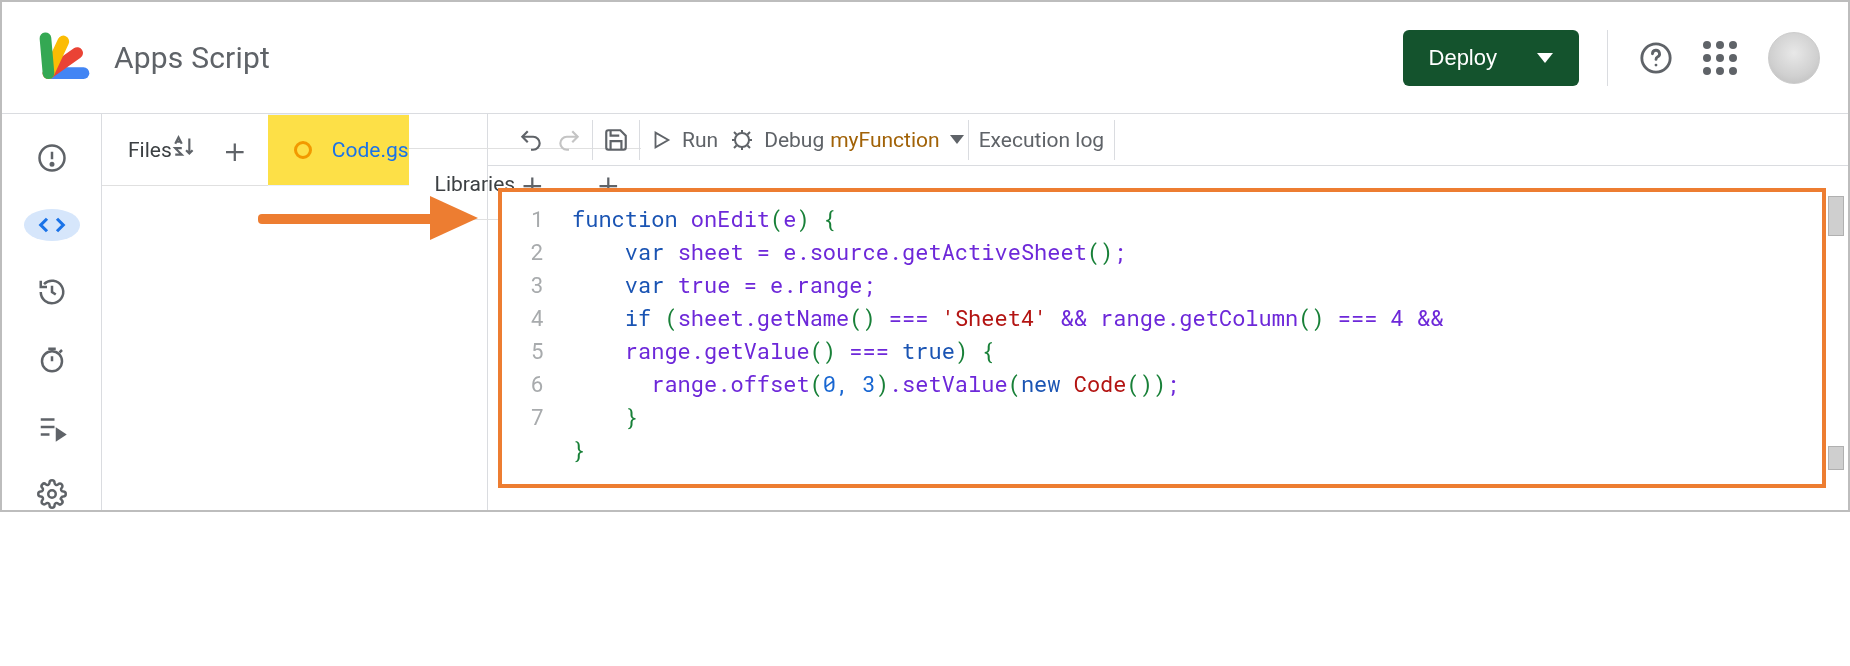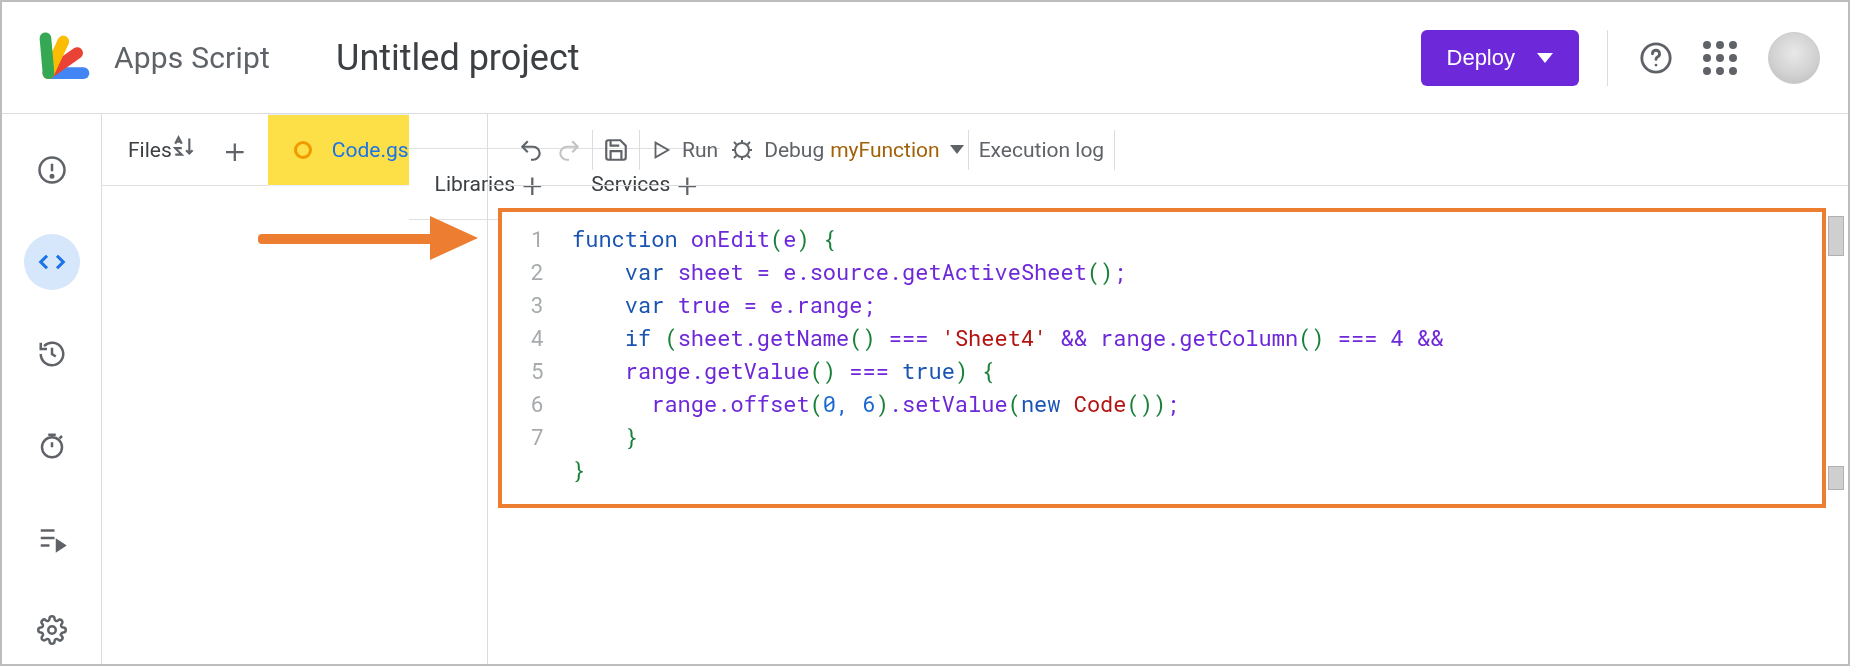--- a/index.html
+++ b/index.html
@@ -1,26 +1,26 @@
 <!DOCTYPE html>
 <html><head>
 <meta charset="utf-8">
 <style>
   * { box-sizing: border-box; margin: 0; padding: 0; }
   html, body { width: 1850px; height: 666px; font-family: 'Google Sans', Roboto, Arial, sans-serif; background: #fff; }
-  .frame { width: 1850px; height: 666px; border: 2px solid #bdbdbd; display: flex; flex-direction: column; }
+  .frame { width: 1850px; height: 512px; border: 2px solid #bdbdbd; display: flex; flex-direction: column; }
 
   
   .header { height: 112px; display: flex; align-items: center; padding: 0 28px 0 36px; border-bottom: 1px solid #dadce0; }
   .logo-block { display: flex; align-items: center; gap: 20px; }
   .logo-icon { width: 56px; height: 56px; position: relative; }
   .brand-name { font-size: 30px; color: #5f6368; font-weight: 400; letter-spacing: .2px; }
   .project-name { font-size: 36px; color: #3c4043; margin-left: 66px; font-weight: 400; }
   .header-spacer { flex: 1; }
-  .deploy-btn { background: #6d28d9; color: #fff; border: none; border-radius: 6px; height: 56px; padding: 0 26px; font-size: 22px; font-weight: 500; display: flex; align-items: center; gap: 22px; cursor: pointer; }
+  .deploy-btn { background: #14532d; color: #fff; border: none; border-radius: 6px; height: 56px; padding: 0 26px; font-size: 22px; font-weight: 500; display: flex; align-items: center; gap: 40px; cursor: pointer; }
   .deploy-caret { width: 0; height: 0; border-left: 8px solid transparent; border-right: 8px solid transparent; border-top: 10px solid #fff; }
   .hdr-divider { width: 1px; height: 56px; background: #dadce0; margin: 0 28px; }
   .hdr-icon { width: 40px; height: 40px; display: flex; align-items: center; justify-content: center; color: #5f6368; cursor: pointer; }
   .apps-grid { display: grid; grid-template-columns: repeat(3,8px); grid-template-rows: repeat(3,8px); gap: 5px; }
   .apps-grid span { background: #5f6368; border-radius: 50%; width: 8px; height: 8px; }
   .avatar { width: 52px; height: 52px; border-radius: 50%; margin-left: 28px; background: radial-gradient(circle at 50% 40%, #e8e8e8 0%, #d0d0d0 60%, #b8b8b8 100%); border: 1px solid #ccc; }
 
   
   .body { flex: 1; display: flex; min-height: 0; }
   .rail { width: 100px; border-right: 1px solid #dadce0; display: flex; flex-direction: column; align-items: center; padding-top: 28px; gap: 36px; }
@@ -81,21 +81,20 @@
       <div class="logo-icon">
         <svg viewBox="0 0 48 48" width="56" height="56">
           <rect x="4" y="32" width="40" height="10" rx="5" fill="#4285F4"></rect>
           <rect x="4" y="32" width="40" height="10" rx="5" fill="#EA4335" transform="rotate(-35 9 37)"></rect>
           <rect x="4" y="32" width="40" height="10" rx="5" fill="#FBBC04" transform="rotate(-65 9 37)"></rect>
           <rect x="4" y="32" width="40" height="10" rx="5" fill="#34A853" transform="rotate(-95 9 37)"></rect>
         </svg>
       </div>
       <span class="brand-name">Apps Script</span>
     </div>
-    <span class="project-name">Untitled project</span>
     <div class="header-spacer"></div>
     <button class="deploy-btn">
       <span>Deploy</span>
       <span class="deploy-caret"></span>
     </button>
     <div class="hdr-divider"></div>
     <div class="hdr-icon">
       <svg viewBox="0 0 24 24" width="34" height="34" fill="none" stroke="#5f6368" stroke-width="2">
         <circle cx="12" cy="12" r="10"></circle>
         <path d="M9.5 9a2.5 2.5 0 1 1 3.5 2.3c-.8.4-1 .9-1 1.7" stroke-linecap="round"></path>
@@ -181,21 +180,20 @@
       </div>
       <div class="sb-file">
         <span class="sb-file-dot"></span>
         <span>Code.gs</span>
       </div>
       <div class="sb-libs">
         <span class="sb-lbl">Libraries</span>
         <span class="plus">＋</span>
       </div>
       <div class="sb-svcs">
-        <span class="sb-lbl">Services</span>
         <span class="plus">＋</span>
       </div>
     </div>
 
     <div class="main">
 
       <div class="toolbar">
         <div class="tb-btn">
           <svg width="26" height="26" viewBox="0 0 24 24" fill="none" stroke="#5f6368" stroke-width="2">
               <path d="M9 14 4 9l5-5"></path>
@@ -250,21 +248,21 @@
               <div>4</div>
               <div>5</div>
               <div>6</div>
               <div>7</div>
             </div>
           <div class="code" id="code"><span class="kw">function </span><span class="fn">onEdit</span><span class="pn">(</span><span class="fn">e</span><span class="pn">)</span><span> </span><span class="pn">{</span>
 <span>    </span><span class="kw">var </span><span class="fn">sheet = e.source.getActiveSheet</span><span class="pn">()</span><span class="fn">;</span>
 <span>    </span><span class="kw">var </span><span class="fn">true = e.range;</span>
 <span>    </span><span class="kw">if </span><span class="pn">(</span><span class="fn">sheet.getName</span><span class="pn">()</span><span class="fn"> === </span><span class="str">'Sheet4'</span><span class="fn"> &amp;&amp; range.getColumn</span><span class="pn">()</span><span class="fn"> === 4 &amp;&amp;</span>
 <span class="fn">    range.getValue</span><span class="pn">()</span><span class="fn"> === </span><span class="kw">true</span><span class="pn">)</span><span> </span><span class="pn">{</span>
-<span class="fn">      range.offset</span><span class="pn">(</span><span class="lit">0, 6</span><span class="pn">)</span><span class="fn">.setValue</span><span class="pn">(</span><span class="kw">new </span><span class="str">Code</span><span class="pn">())</span><span class="fn">;</span>
+<span class="fn">      range.offset</span><span class="pn">(</span><span class="lit">0, 3</span><span class="pn">)</span><span class="fn">.setValue</span><span class="pn">(</span><span class="kw">new </span><span class="str">Code</span><span class="pn">())</span><span class="fn">;</span>
 <span>    </span><span class="pn">}</span>
 <span class="pn">}</span></div>
           <div class="arrow-anno">
             <div class="arrow-line"></div>
             <div class="arrow-head"></div>
           </div>
         </div>
         <div class="right-scrub"></div>
         <div class="right-scrub2"></div>
       </div>

